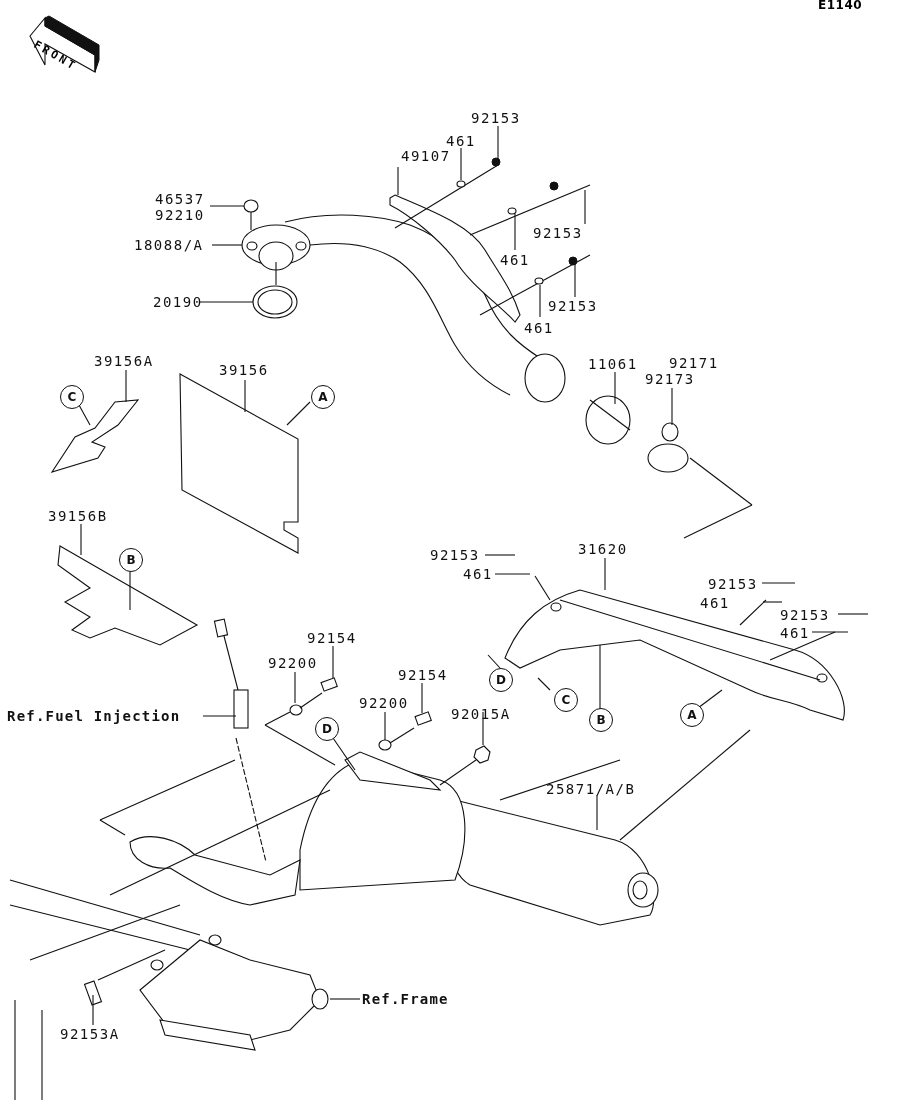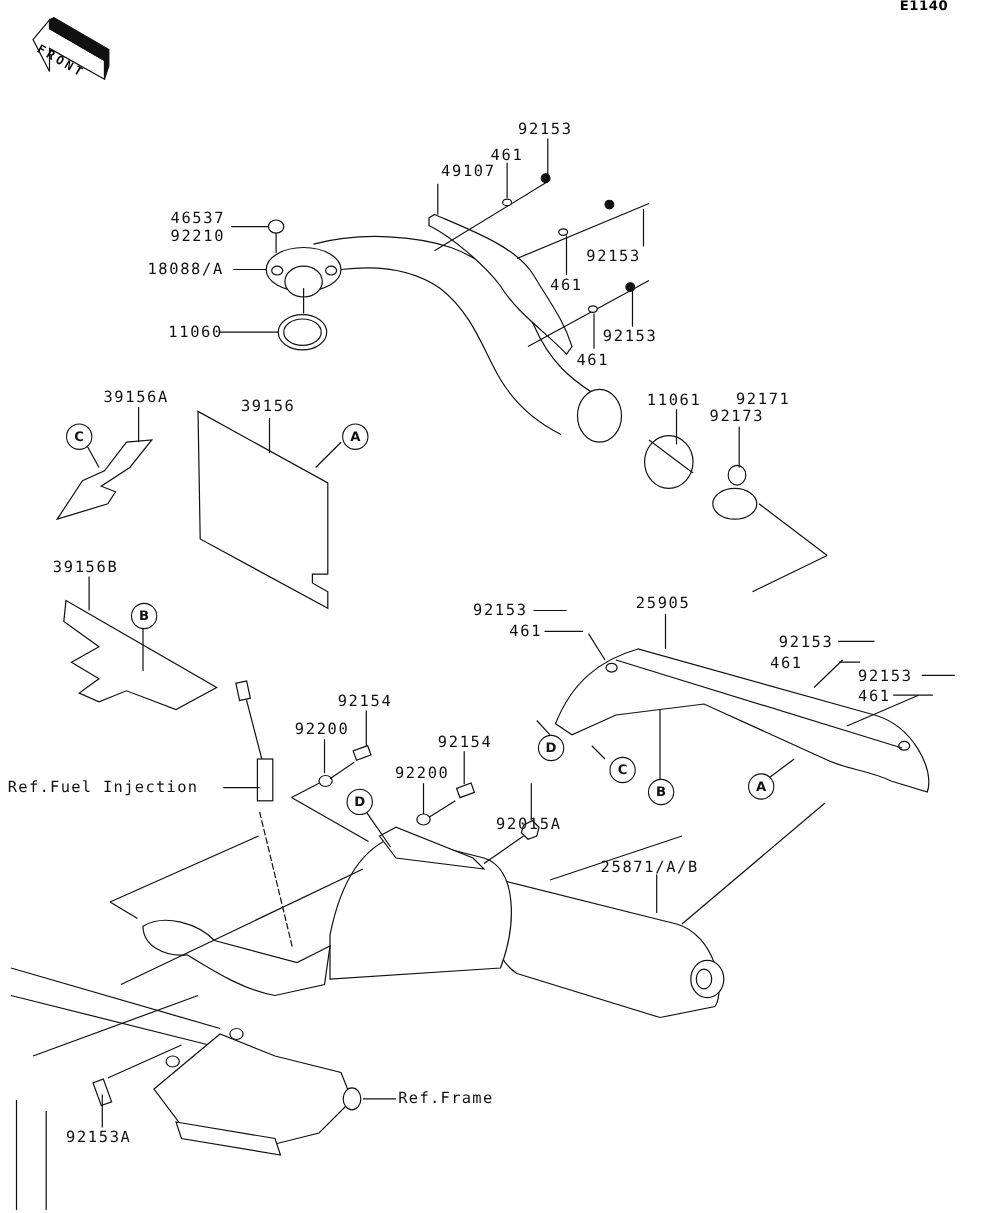--- a/index.html
+++ b/index.html
@@ -1,19 +1,19 @@
 <!DOCTYPE html>
 <html><head>
 <meta charset="utf-8">
 <style>
   html, body { margin:0; padding:0; background:#ffffff; }
   body { width:914px; height:1103px; position:relative; overflow:hidden; font-family:"DejaVu Sans Mono","Liberation Mono",monospace; }
   #diagram { position:absolute; left:0; top:0; width:914px; height:891px; }
   .lbl { position:absolute; font-family:"DejaVu Sans Mono","Liberation Mono",monospace; font-weight:normal; font-size:14px; color:#111; white-space:nowrap; letter-spacing:1.5px; line-height:16px; }
-  .ref { font-weight:normal; letter-spacing:1.2px; }
+  .ref { font-weight:bold; letter-spacing:1.2px; }
   .circ { position:absolute; width:22px; height:22px; border:1.3px solid #111; border-radius:50%; background:#fff; font-family:"DejaVu Sans","Liberation Sans",sans-serif; font-weight:bold; font-size:12px; text-align:center; line-height:22px; color:#111; box-sizing:content-box; }
   .code { position:absolute; left:818px; top:-2px; font-family:"DejaVu Sans","Liberation Sans",sans-serif; font-weight:bold; font-size:12px; letter-spacing:0.5px; }
   svg .ln { stroke:#111; stroke-width:1.1; fill:none; }
   svg .pt { stroke:#111; stroke-width:1.1; fill:#fff; }
   svg .dk { fill:#111; stroke:#111; }
 </style>
 </head>
 <body>
 
 <div id="diagram">
@@ -184,39 +184,39 @@
   <div class="lbl" style="left:471px; top:110px;">92153</div>
   <div class="lbl" style="left:446px; top:133px;">461</div>
   <div class="lbl" style="left:371px; top:148px;margin-left:30px;">49107</div>
   <div class="lbl" style="left:533px; top:225px;">92153</div>
   <div class="lbl" style="left:500px; top:252px;">461</div>
   <div class="lbl" style="left:548px; top:298px;">92153</div>
   <div class="lbl" style="left:524px; top:320px;">461</div>
   <div class="lbl" style="left:155px; top:191px;">46537</div>
   <div class="lbl" style="left:155px; top:207px;">92210</div>
   <div class="lbl" style="left:134px; top:237px;">18088/A</div>
-  <div class="lbl" style="left:153px; top:294px;">11060</div>
+  <div class="lbl" style="left:153px; top:294px;">20190</div>
   <div class="lbl" style="left:94px; top:353px;">39156A</div>
   <div class="lbl" style="left:219px; top:362px;">39156</div>
   <div class="lbl" style="left:48px; top:508px;">39156B</div>
   <div class="lbl" style="left:588px; top:356px;">11061</div>
   <div class="lbl" style="left:645px; top:355px;margin-left:24px;">92171</div>
   <div class="lbl" style="left:645px; top:371px;text-align:center;">92173</div>
   <div class="lbl" style="left:430px; top:547px;">92153</div>
   <div class="lbl" style="left:463px; top:566px;">461</div>
-  <div class="lbl" style="left:578px; top:541px;">25905</div>
+  <div class="lbl" style="left:578px; top:541px;">31620</div>
   <div class="lbl" style="left:708px; top:576px;">92153</div>
   <div class="lbl" style="left:700px; top:595px;">461</div>
   <div class="lbl" style="left:780px; top:607px;">92153</div>
   <div class="lbl" style="left:780px; top:625px;">461</div>
   <div class="lbl" style="left:307px; top:630px;">92154</div>
   <div class="lbl" style="left:268px; top:655px;">92200</div>
   <div class="lbl" style="left:398px; top:667px;">92154</div>
   <div class="lbl" style="left:359px; top:695px;">92200</div>
-  <div class="lbl" style="left:451px; top:706px;margin-top:36px;">92015A</div>
+  <div class="lbl" style="left:451px; top:706px;">92015A</div>
   <div class="lbl" style="left:546px; top:781px;">25871/A/B</div>
   <div class="lbl" style="left:60px; top:1026px;">92153A</div>
 
   
   <div class="lbl ref" style="left:7px; top:708px;">Ref.Fuel Injection</div>
   <div class="lbl ref" style="left:362px; top:991px;">Ref.Frame</div>
 
   
   <div class="circ" style="left:60px; top:385px;">C</div>
   <div class="circ" style="left:311px; top:385px;">A</div>

